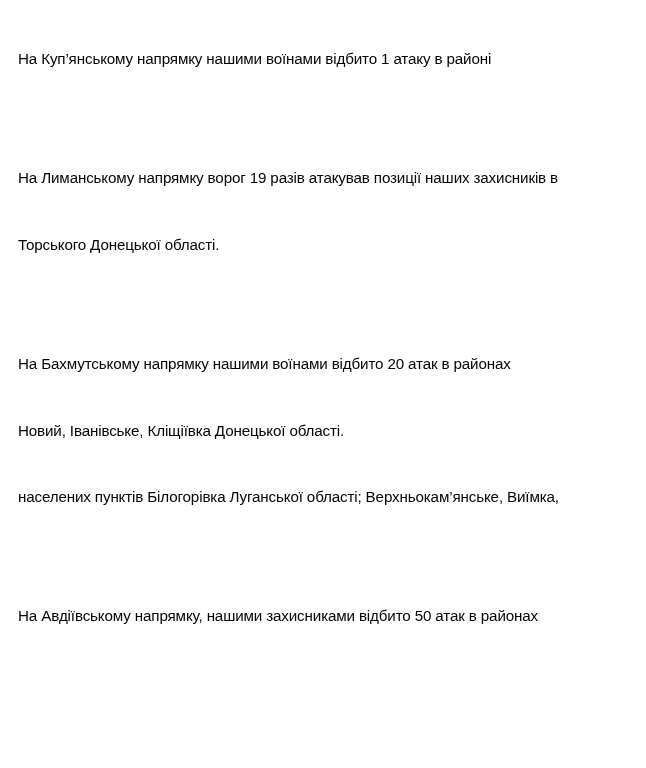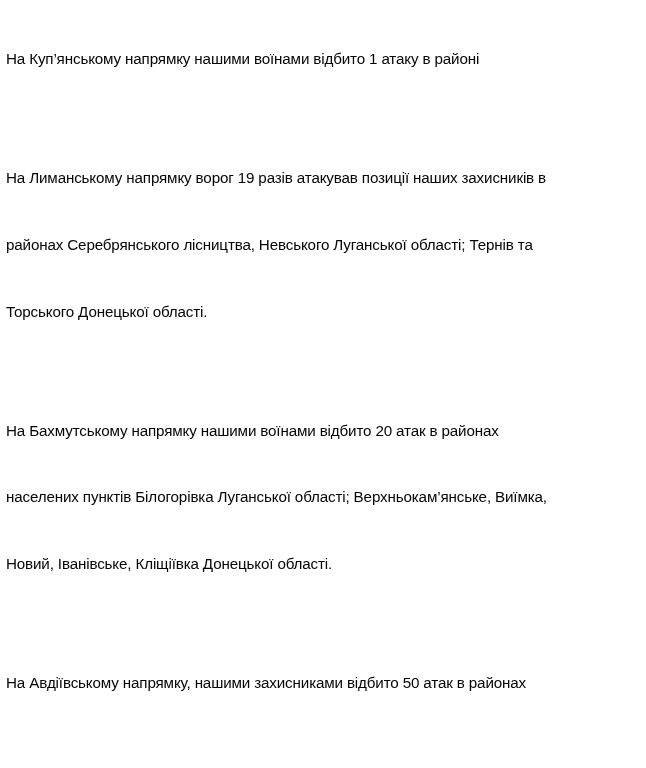--- a/index.html
+++ b/index.html
@@ -5,39 +5,38 @@
   html, body { margin: 0; padding: 0; background: #ffffff; }
   body { width: 646px; height: 768px; overflow: hidden; }
   .post {
     padding: 4px 6px 0 6px;
     font-family: "Liberation Sans", "DejaVu Sans", sans-serif;
     font-size: 15.2px;
     line-height: 22.2px;
     color: #050505;
     letter-spacing: -0.15px;
   }
-  .para { margin: 0 0 8px 0; white-space: pre-wrap; }
+  .para { margin: 0 0 8px 12px; white-space: pre-wrap; }
   .line { display: block; white-space: pre; }
 </style>
 </head>
 <body>
 
 <div class="post">
   <div class="para">
     <span class="line">На Куп’янському напрямку нашими воїнами відбито 1 атаку в районі</span>
   </div>
   <div class="para">
     <span class="line">На Лиманському напрямку ворог 19 разів атакував позиції наших захисників в</span>
-    <span class="line">районах Серебрянського лісництва, Невського Луганської області; Тернів та</span>
     <span class="line">Торського Донецької області.</span>
   </div>
   <div class="para">
     <span class="line">На Бахмутському напрямку нашими воїнами відбито 20 атак в районах</span>
+    <span class="line">Новий, Іванівське, Кліщіївка Донецької області.</span>
     <span class="line">населених пунктів Білогорівка Луганської області; Верхньокам’янське, Виїмка,</span>
-    <span class="line">Новий, Іванівське, Кліщіївка Донецької області.</span>
   </div>
   <div class="para">
     <span class="line">На Авдіївському напрямку, нашими захисниками відбито 50 атак в районах</span>
     
     
   </div>
 
 </div>
 
 </body></html>

